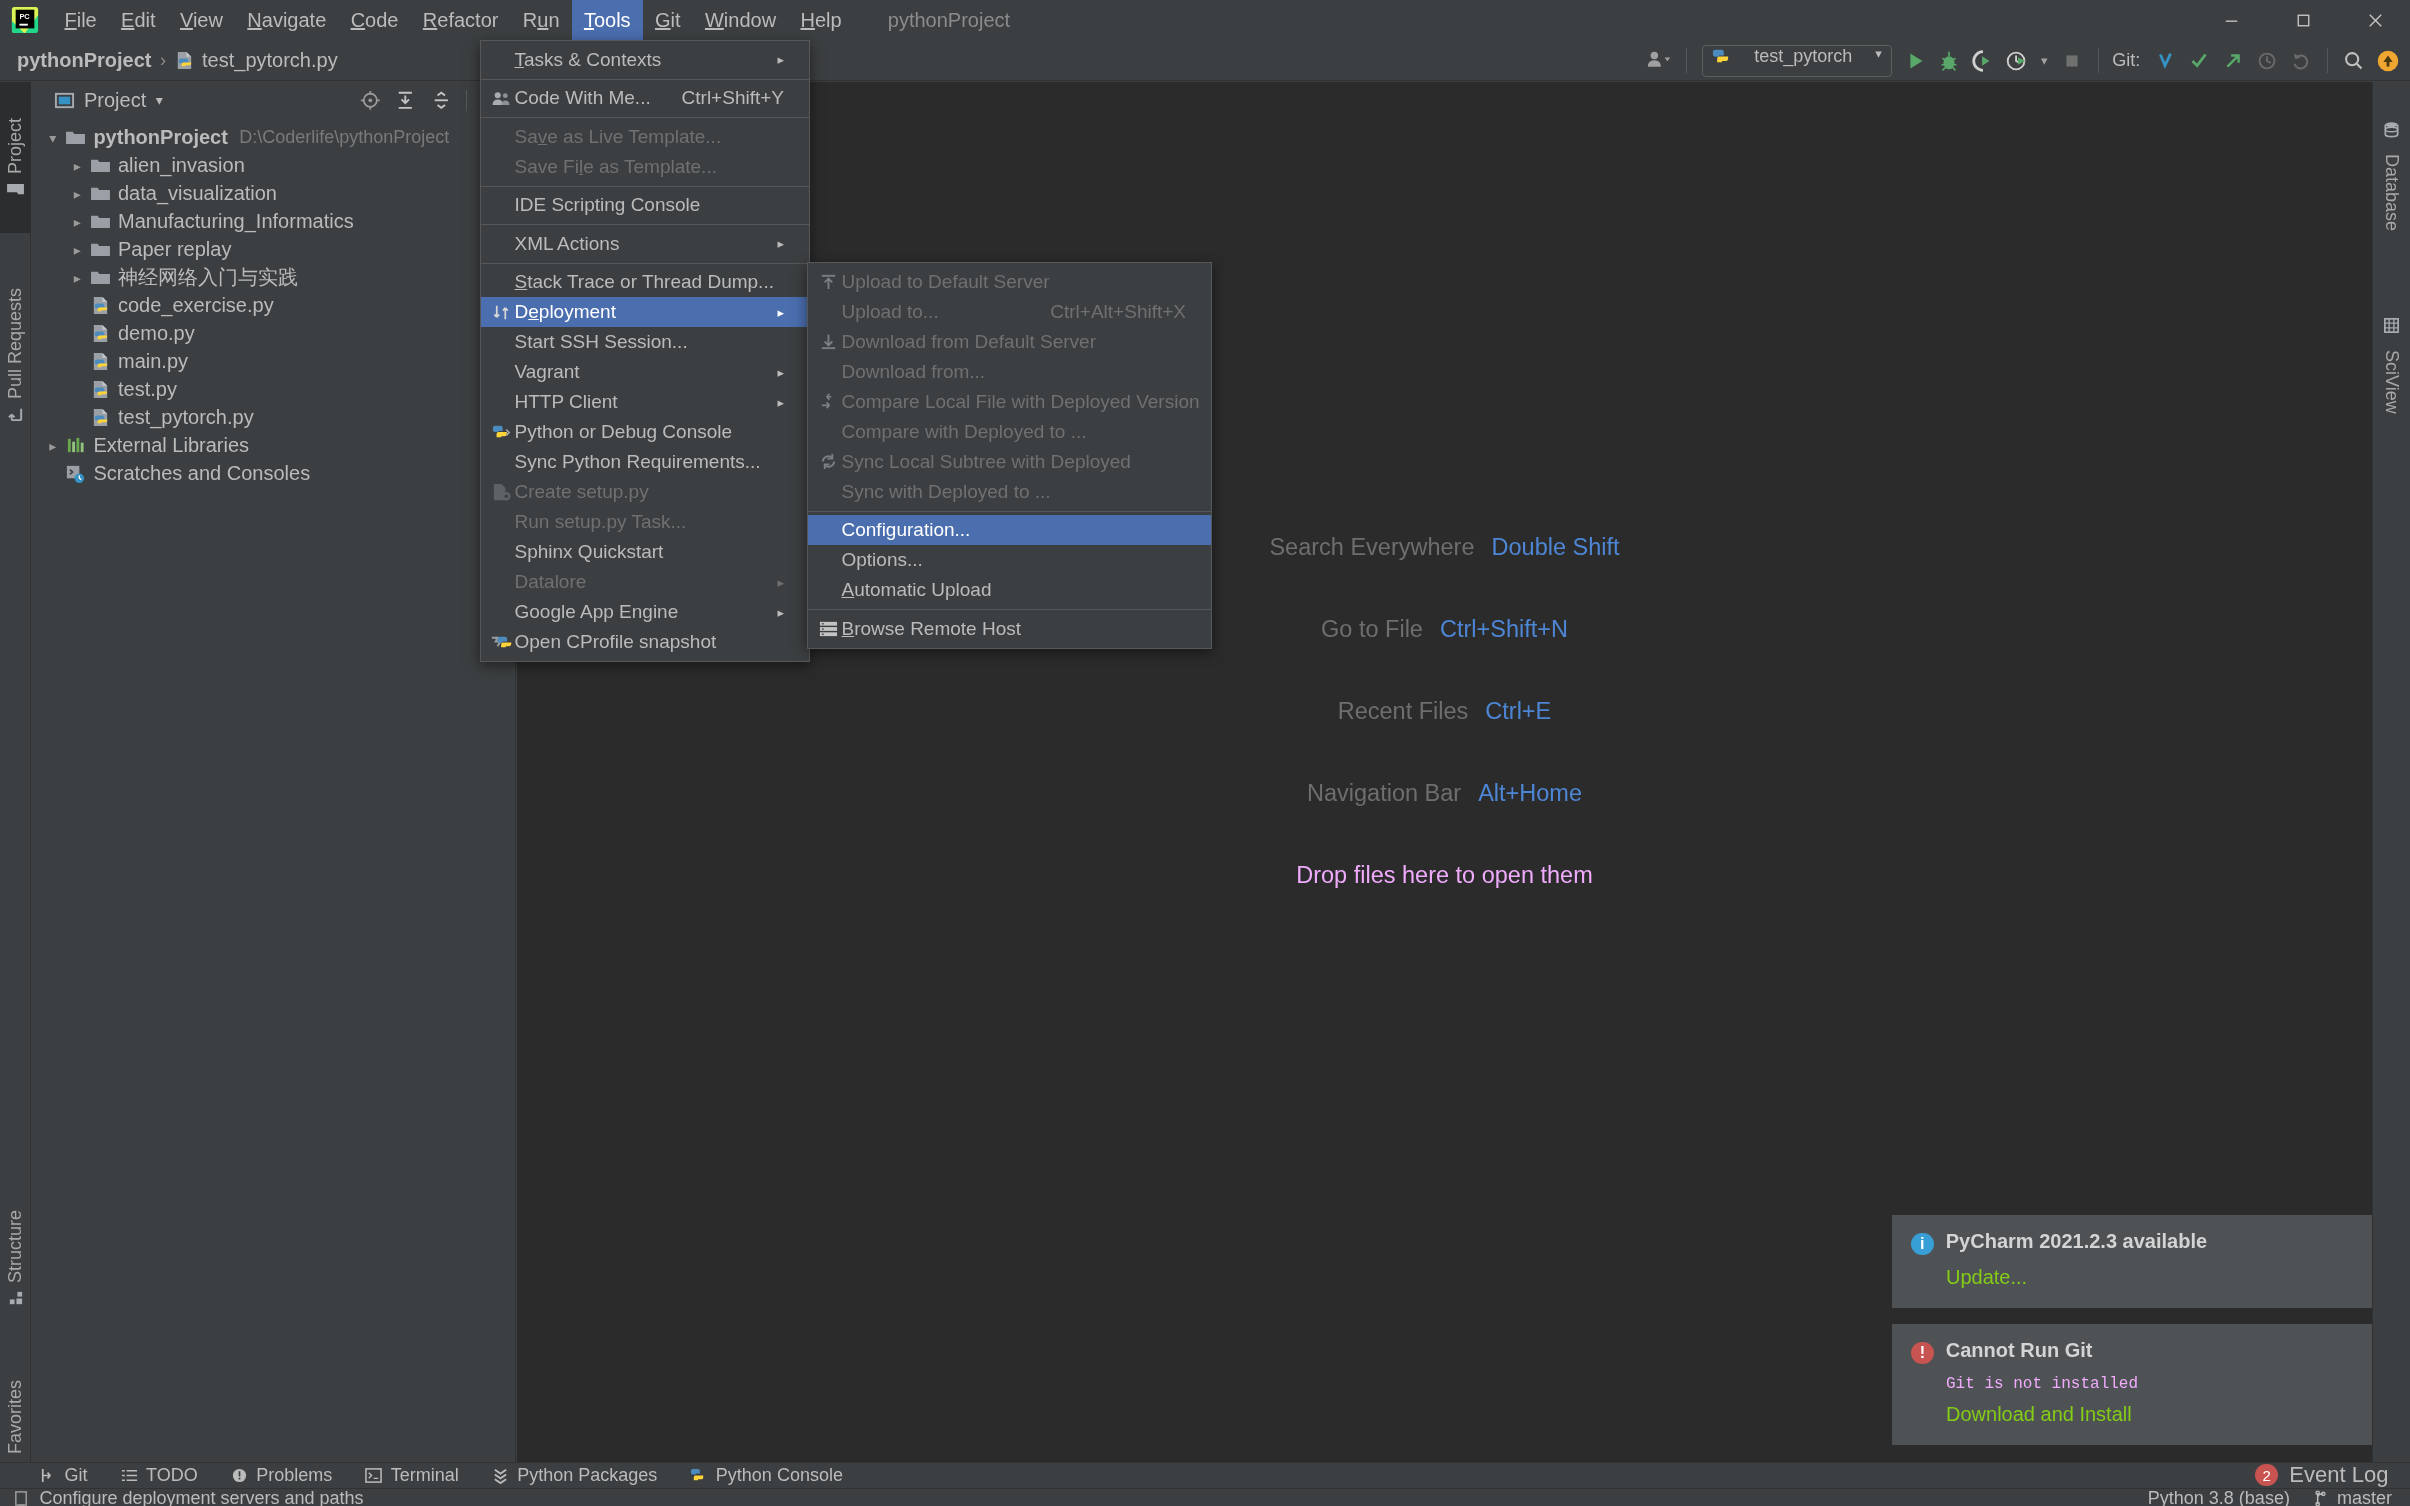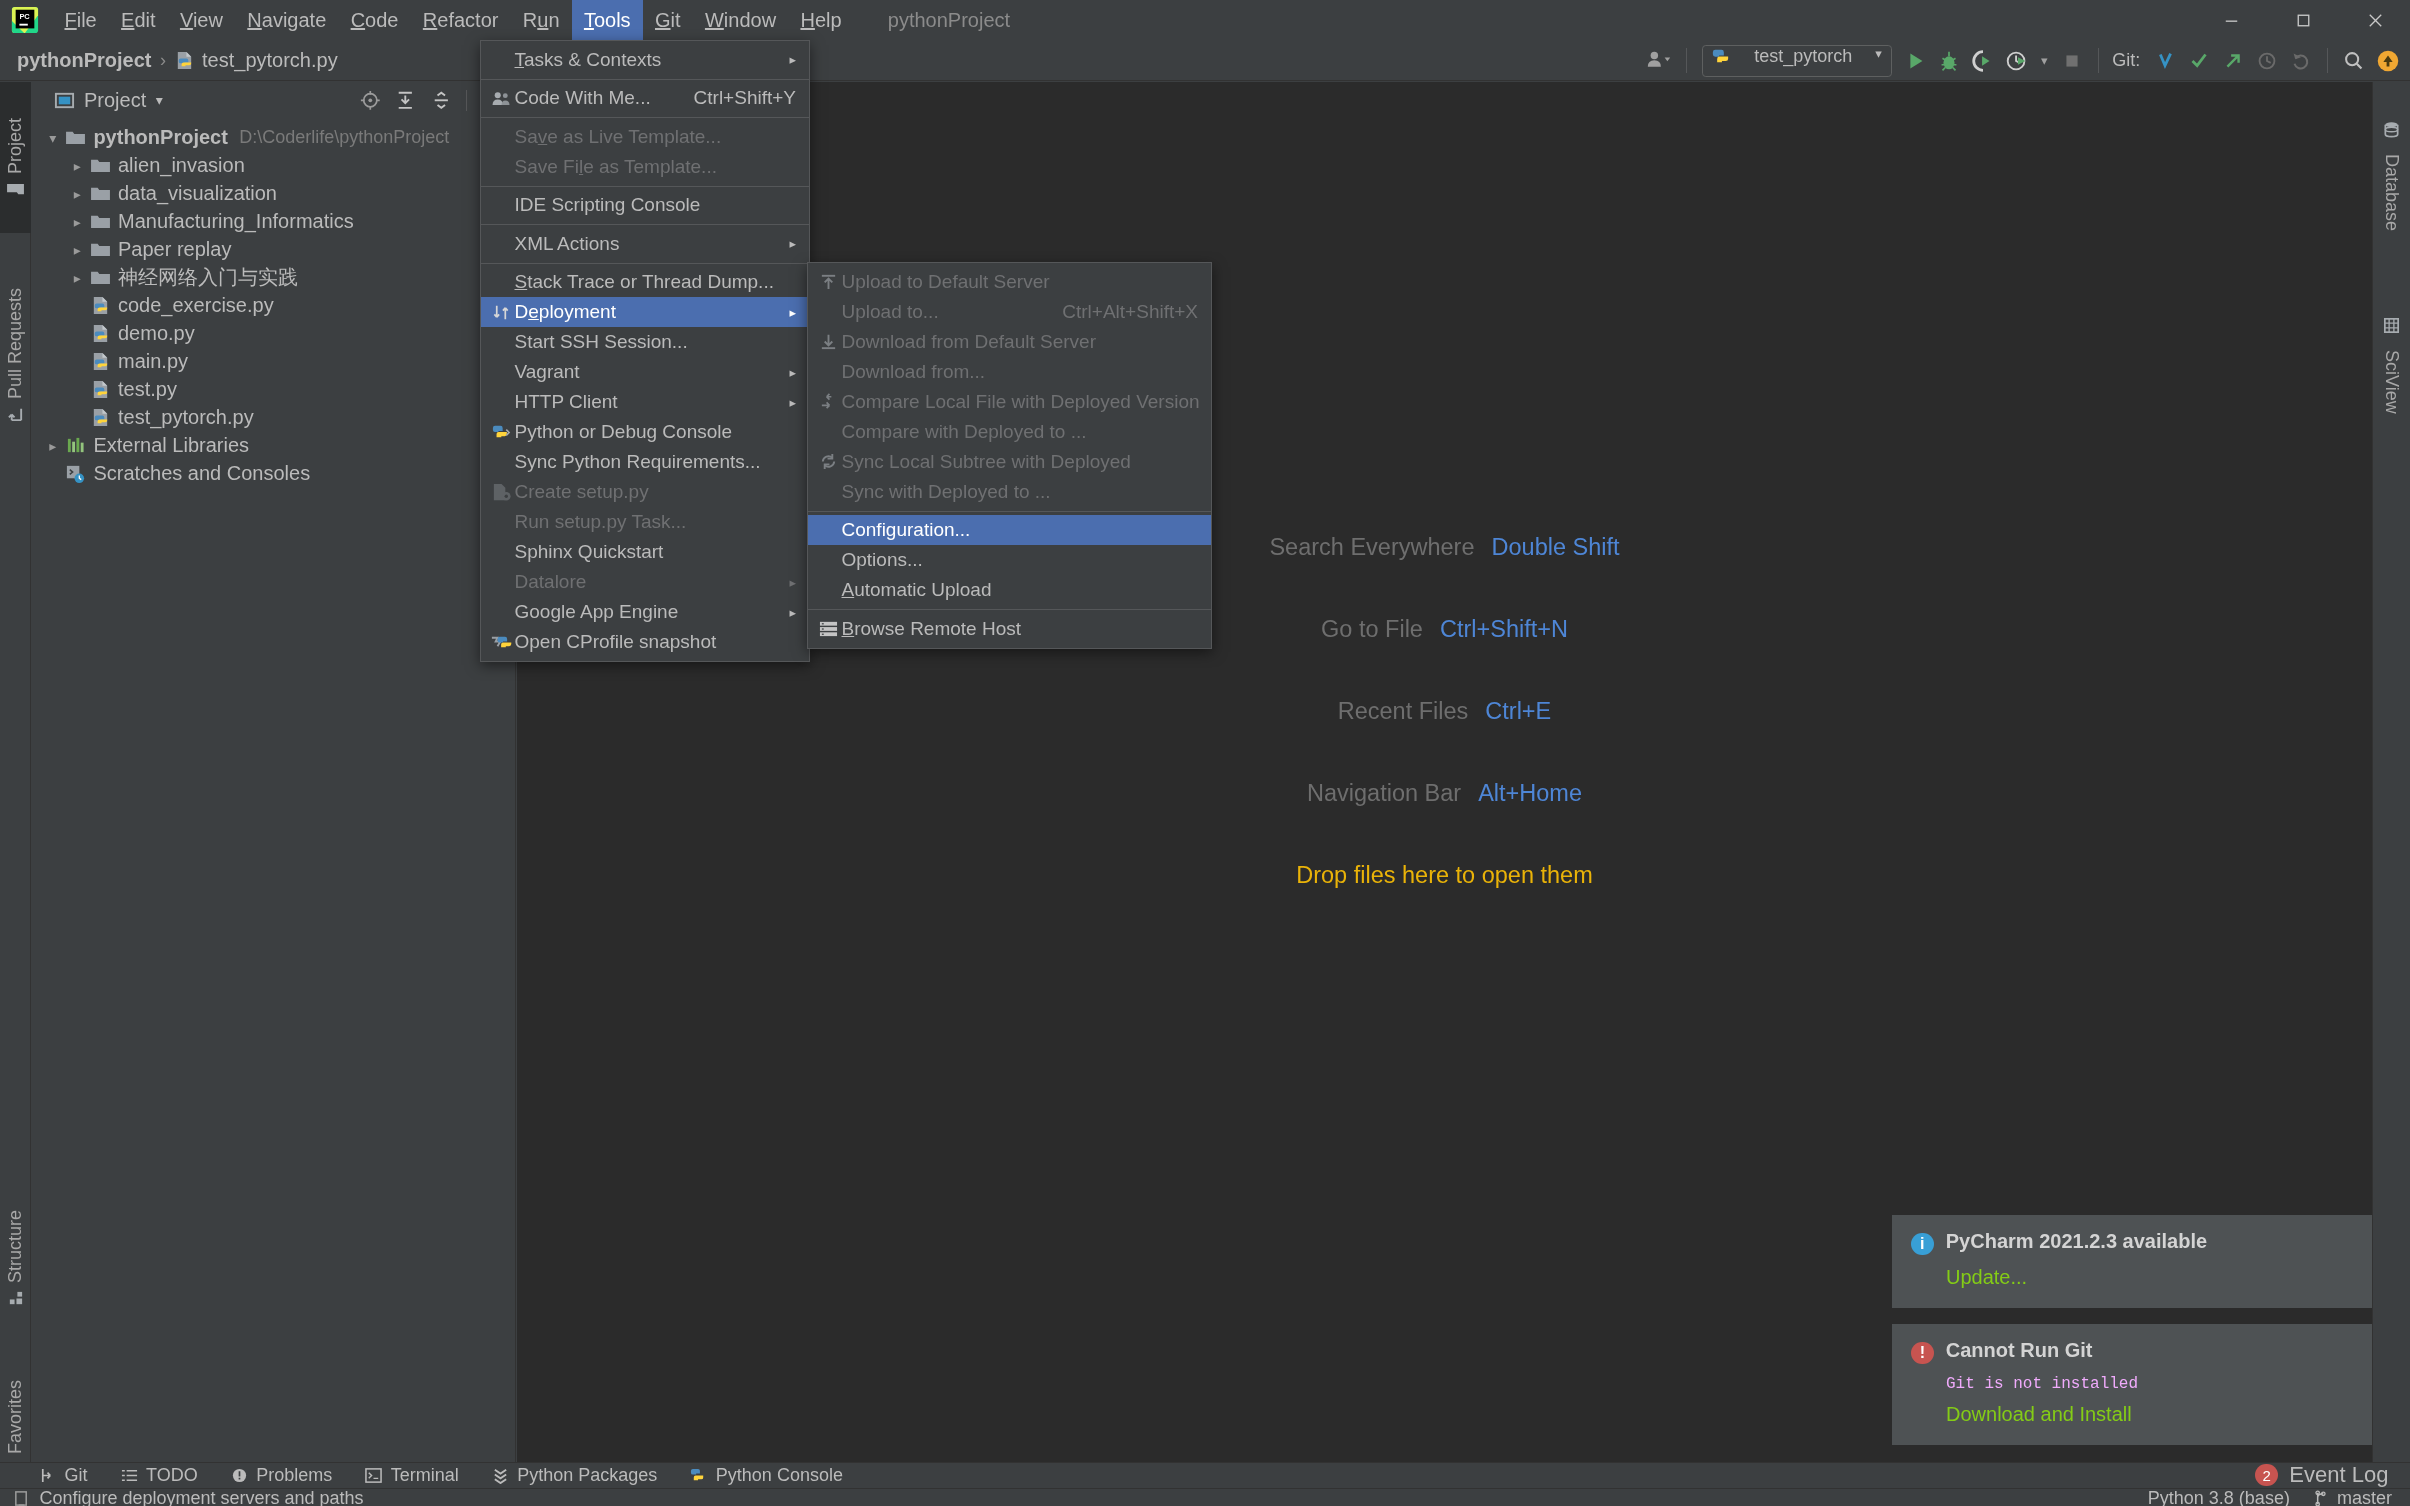--- a/index.html
+++ b/index.html
@@ -93,21 +93,21 @@
 
   
   .editor {
     position:absolute; left:517px; top:82px; width:1855px; height:1380px;
     background:#2b2b2b; overflow:hidden;
   }
   .hints { position:absolute; left:0; top:452px; width:100%; }
   .hintrow { display:flex; justify-content:center; margin-bottom:55px; font-size:23.5px; }
   .hint-lbl { color:#6e6e6e; }
   .hint-key { color:#4e86d6; margin-left:17px; }
-  .hint-plain { color:#eab308; }
+  .hint-plain { color:#f0abfc; }
 
   
   .right-strip {
     position:absolute; right:0; top:82px; width:39px; height:1380px;
     background:#3c3f41; border-left:0.9px solid #323232;
   }
   .rtab {
     position:absolute; right:0; width:39px;
     writing-mode: vertical-rl; text-orientation: mixed;
     color:#a8a8a8; font-size:18px; display:flex; align-items:center; justify-content:center;
@@ -145,21 +145,21 @@
   .sb-right { position:absolute; right:19px; display:flex; align-items:center; gap:22.6px; }
 
   
   .menu-popup {
     position:absolute; background:#3c3f41; border:0.9px solid #555759;
     box-shadow: 0 3.8px 13px rgba(0,0,0,.5); z-index:50; padding:3.8px 0;
   }
   .menu-popup.tools { left:480px; top:40px; width:330px; }
   .menu-popup.deploy { left:807px; top:262px; width:405px; }
   .mi {
-    display:flex; align-items:center; height:30px; padding-left:7.5px; padding-right:13px;
+    display:flex; align-items:center; height:30px; padding-left:7.5px; padding-right:25px;
     color:#bbbbbb; font-size:19px; white-space:nowrap; cursor:default; position:relative;
   }
   .mi.disabled { color:#6f7072; }
   .mi.sel { background:#4b6eaf; color:#ffffff; }
   .mi-ico { width:26px; flex:0 0 26px; display:flex; align-items:center; justify-content:center; }
   .mi-label { flex:1; }
   .mi-label u { text-decoration: underline; }
   .mi-shortcut { color:#bbbbbb; margin-left:24.5px; font-size:19px;}
   .mi.disabled .mi-shortcut { color:#6f7072; }
   .mi-arrow { margin-left:17px; font-size:13px; }

